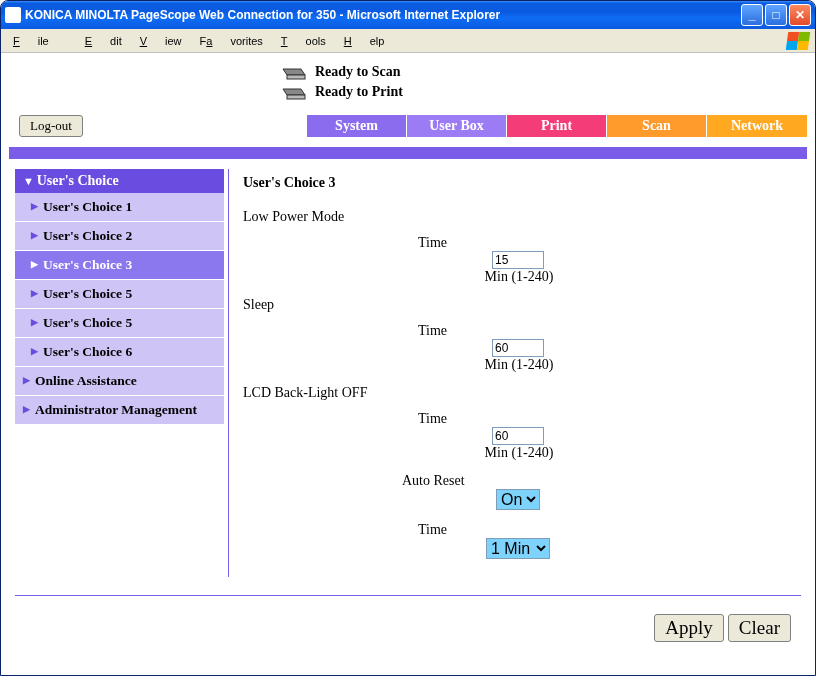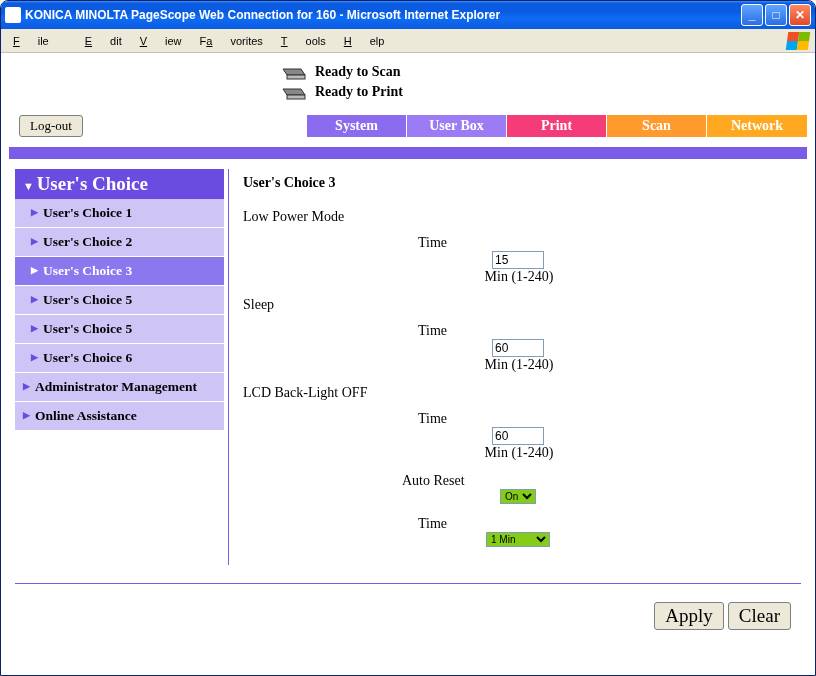--- a/index.html
+++ b/index.html
@@ -138,21 +138,21 @@
 .sidebar {
   width: 220px;
   border-right: 1px solid #7a5ce8;
   padding-right: 4px;
   padding-left: 6px;
 }
 .side-header {
   background: #6a4ce0;
   color: #fff;
   font-weight: bold;
-  font-size: 19px;
+  font-size: 14px;
   padding: 4px 8px;
 }
 .side-header::before {
   content: "▼ ";
   font-size: 11px;
 }
 .side-item {
   background: #cec4f5;
   padding: 6px 24px 6px 20px;
   border-bottom: 1px solid #fff;
@@ -205,23 +205,23 @@
 .row .label.noindent { padding-left: 0; }
 .row input[type=text] {
   width: 52px;
   font-family: Tahoma, sans-serif;
   font-size: 12px;
   padding: 1px 2px;
   border: 1px solid #7f9db9;
 }
 .row select {
   font-family: Tahoma, sans-serif;
-  font-size: 10px;
+  font-size: 16px;
   border: 1px solid #7f9db9;
-  background: #84cc16;
+  background: #7dd3fc;
 }
 .row .suffix { margin-left: 2px; font-size: 14px; }
 .divider-line {
   border-top: 1px solid #7a5ce8;
   margin: 18px 6px 0 6px;
 }
 .bottom-buttons {
   display: flex;
   justify-content: flex-end;
   gap: 4px;
@@ -237,21 +237,21 @@
   cursor: pointer;
 }
 </style>
 </head>
 <body>
 
 <div class="window">
 
   <div class="titlebar">
     <div class="app-icon"></div>
-    <div class="title">KONICA MINOLTA PageScope Web Connection for 160 - Microsoft Internet Explorer</div>
+    <div class="title">KONICA MINOLTA PageScope Web Connection for 350 - Microsoft Internet Explorer</div>
     <div class="win-btns">
       <div class="win-btn min">_</div>
       <div class="win-btn max">□</div>
       <div class="win-btn close">✕</div>
     </div>
   </div>
 
   <div class="menubar">
     <span><span class="u">F</span><span>ile</span></span>
     <span><span class="u">E</span>dit</span>
@@ -305,22 +305,22 @@
 
     <div class="main">
       <div class="sidebar">
         <div class="side-header">User's Choice</div>
         <div class="side-item sub">User's Choice 1</div>
         <div class="side-item sub">User's Choice 2</div>
         <div class="side-item sub active">User's Choice 3</div>
         <div class="side-item sub">User's Choice 5</div>
         <div class="side-item sub">User's Choice 5</div>
         <div class="side-item sub">User's Choice 6</div>
+        <div class="side-item">Online Assistance</div>
         <div class="side-item">Administrator Management</div>
-        <div class="side-item">Online Assistance</div>
       </div>
 
       <div class="panel">
         <div class="panel-title">User's Choice 3</div>
 
         <div class="section-label">Low Power Mode</div>
         <div class="row">
           <div class="label">Time</div>
           <input type="text" value="15" style="">
           <span class="suffix">Min (1-240)</span>

